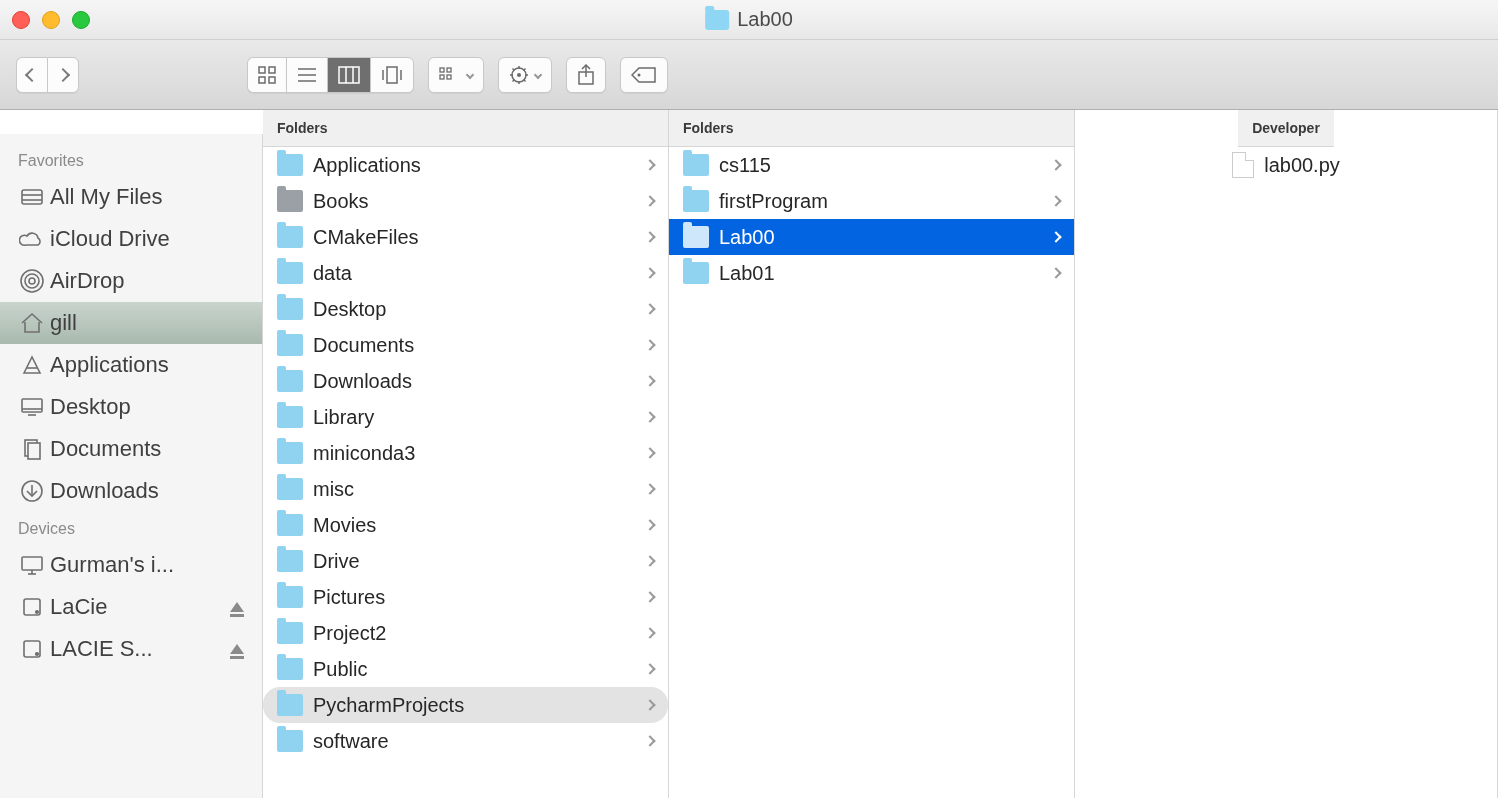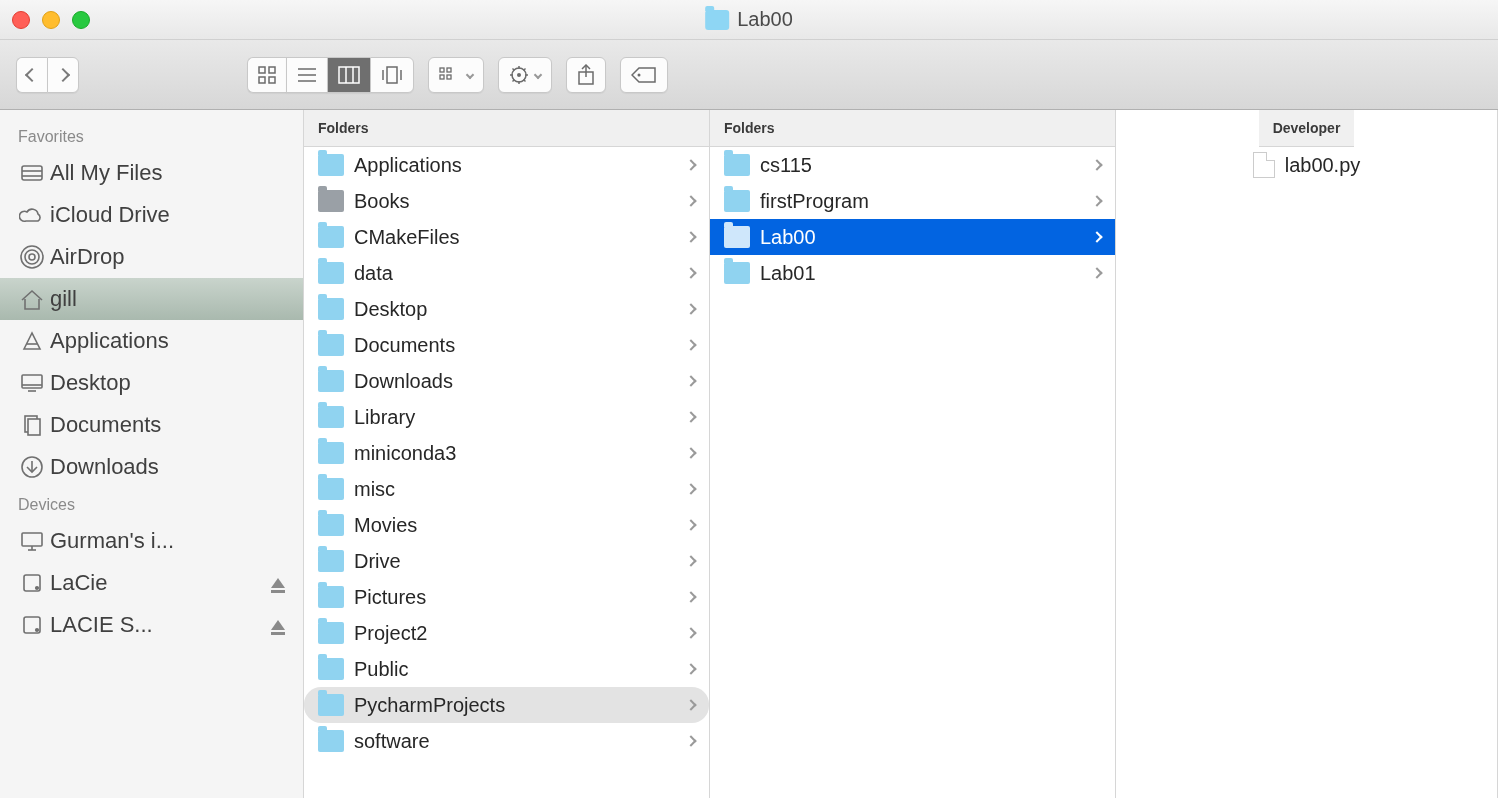--- a/index.html
+++ b/index.html
@@ -62,33 +62,33 @@
     width: 10px; height: 10px; border: solid #7a7a7a; border-width: 0 2px 2px 0; display:inline-block;
   }
   .chevron-left{ transform: rotate(135deg);}
   .chevron-right{ transform: rotate(-45deg);}
   .small-chev { width:6px;height:6px;border:solid #999;border-width:0 2px 2px 0;display:inline-block;}
   .small-chev.down{transform:rotate(45deg);}
   
   .main { display:flex; height: calc(100% - 110px); }
   
   .sidebar {
-    width: 304px; background:#f5f5f5; border-right:1px solid #d6d6d6;
+    width: 263px; background:#f5f5f5; border-right:1px solid #d6d6d6;
     padding-top: 10px;
+    margin-top: 24px;
   }
   .sb-heading {
     font-size: 16px; color:#8a8a8a; padding: 8px 18px 6px; font-weight:500;
   }
   .sb-item {
     display:flex; align-items:center; gap:4px; padding: 8px 18px;
     font-size: 22px; color:#404040; cursor:pointer; position:relative;
   }
   .sb-item.selected{
     background: linear-gradient(#c9d4cc,#a9b9ae);
-    align-items: flex-end;
   }
   .sb-item .eject {
     position:absolute; right:18px;
     width:0;height:0;border-left:7px solid transparent;border-right:7px solid transparent;
     border-bottom:10px solid #8a8a8a;
   }
   .sb-item .eject::after{
     content:'';position:absolute;left:-7px;top:12px;width:14px;height:3px;background:#8a8a8a;
   }
   .sb-icon{

